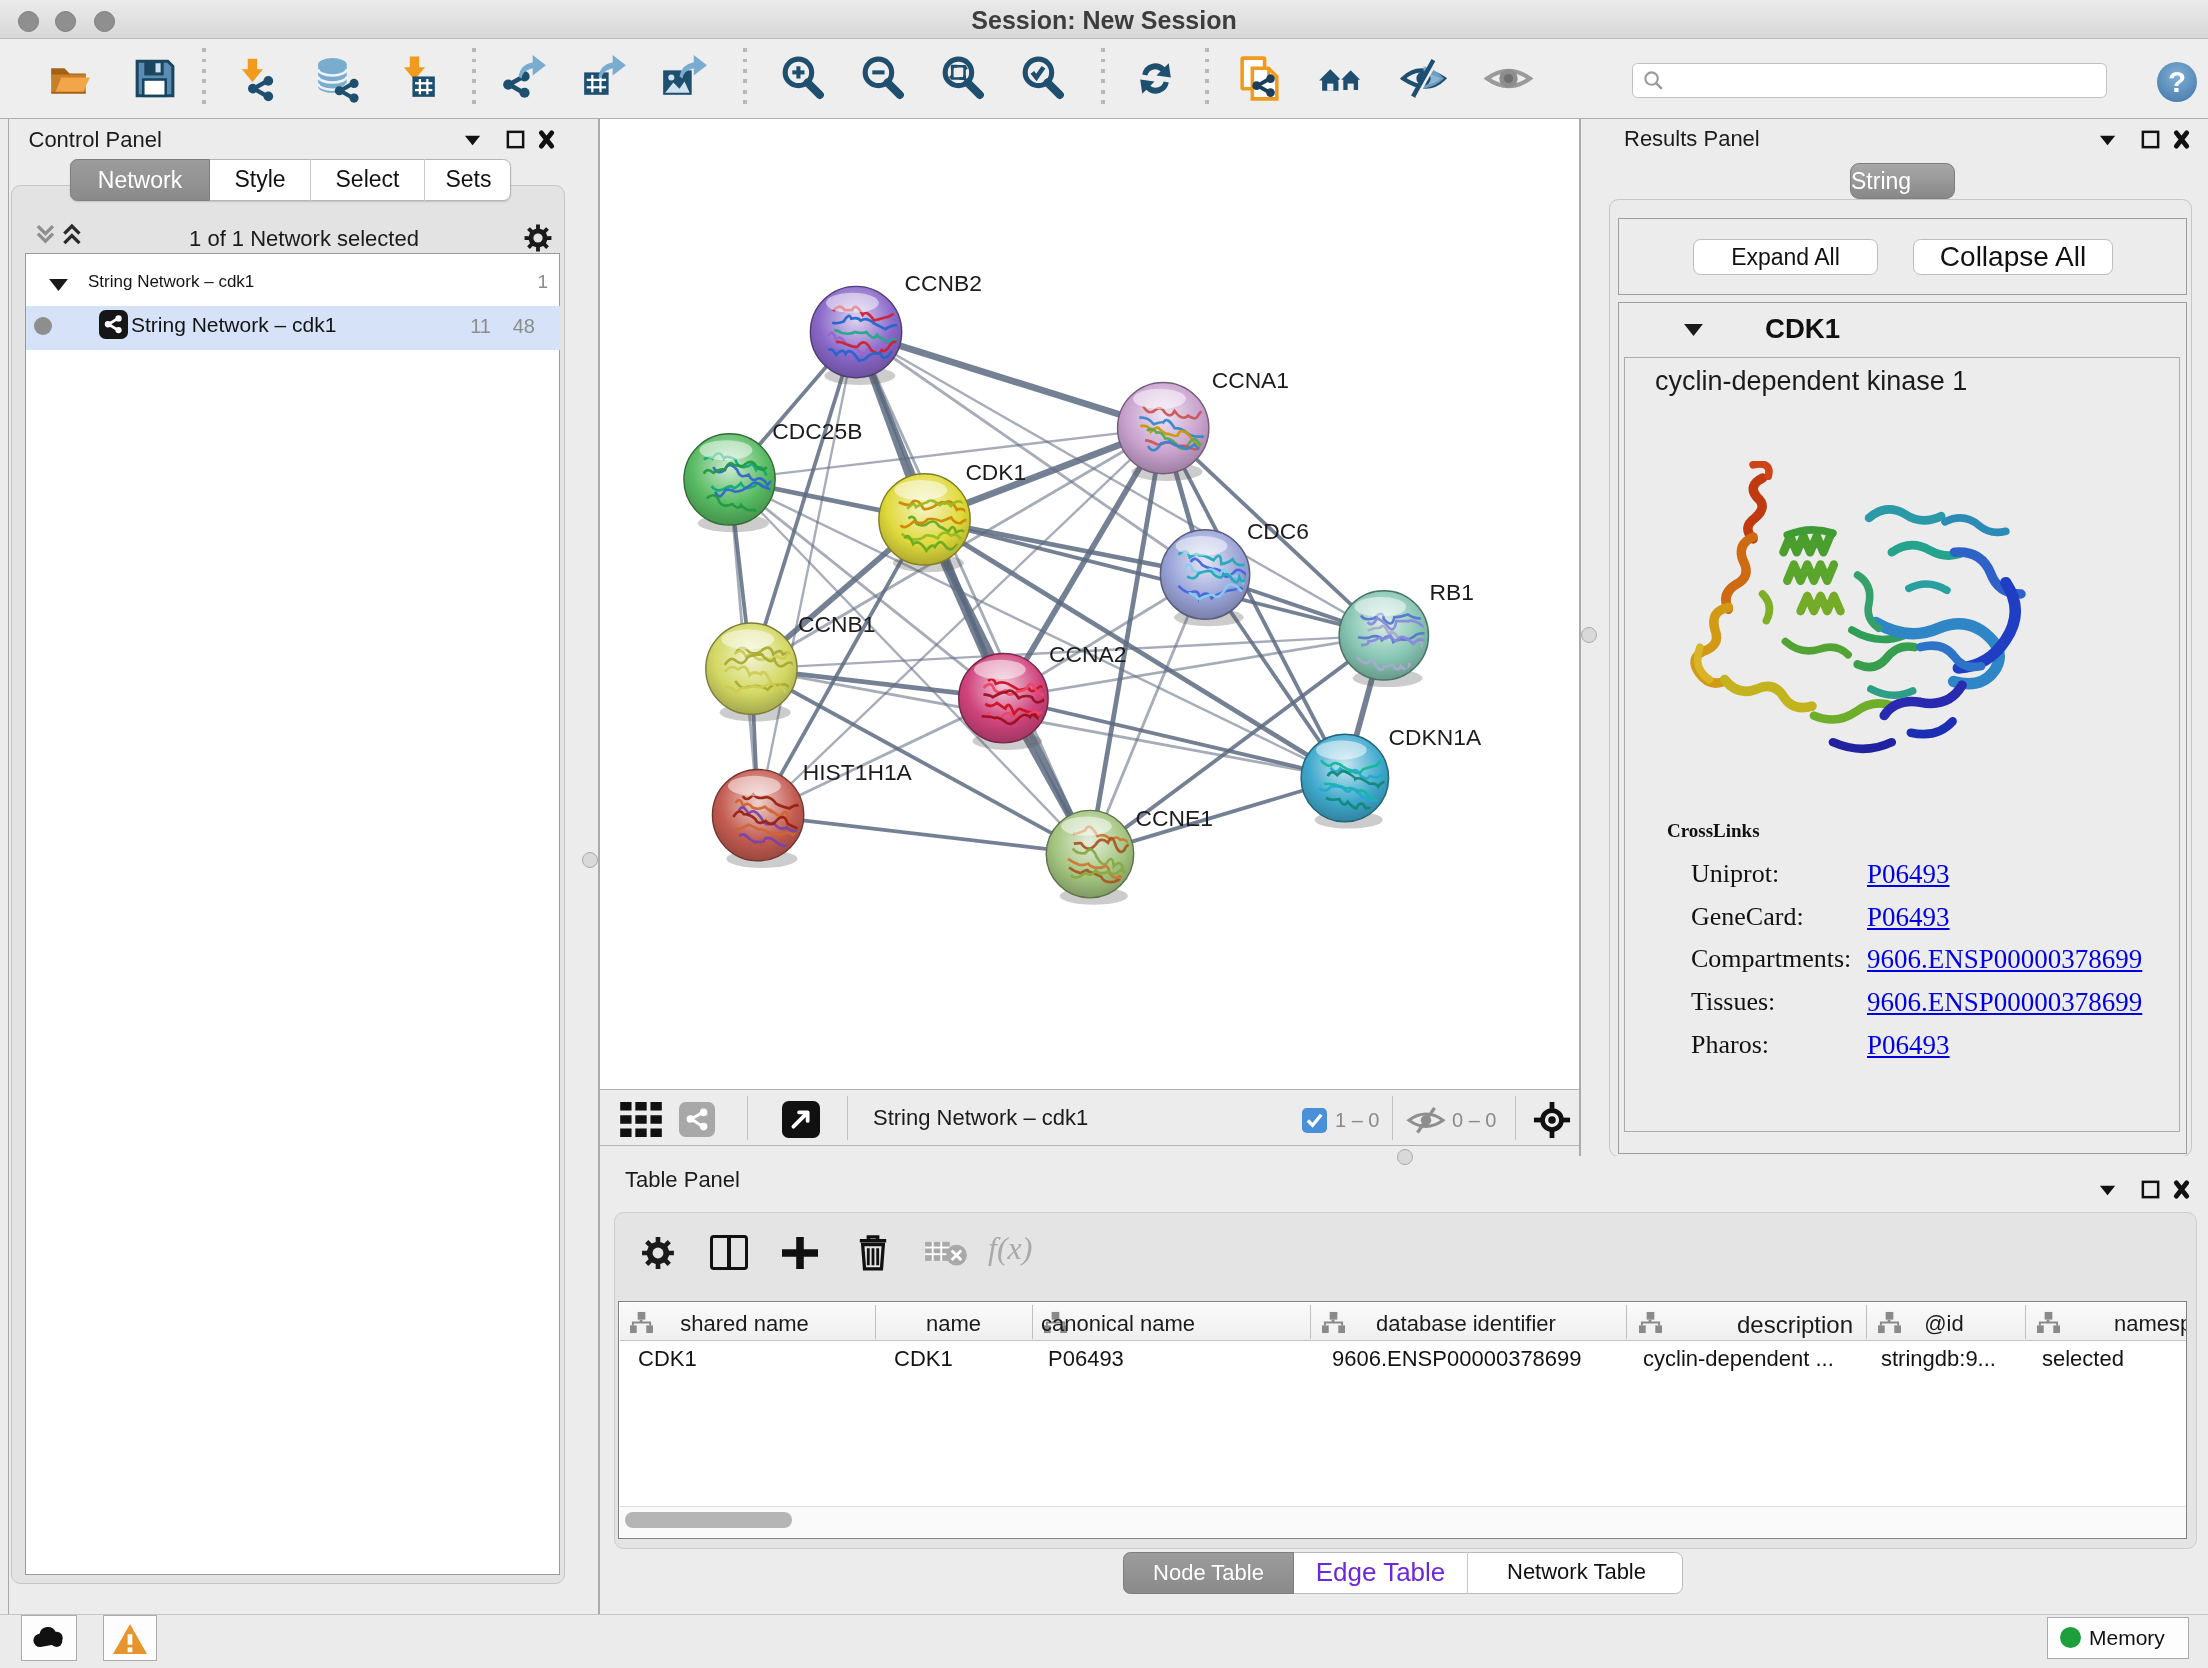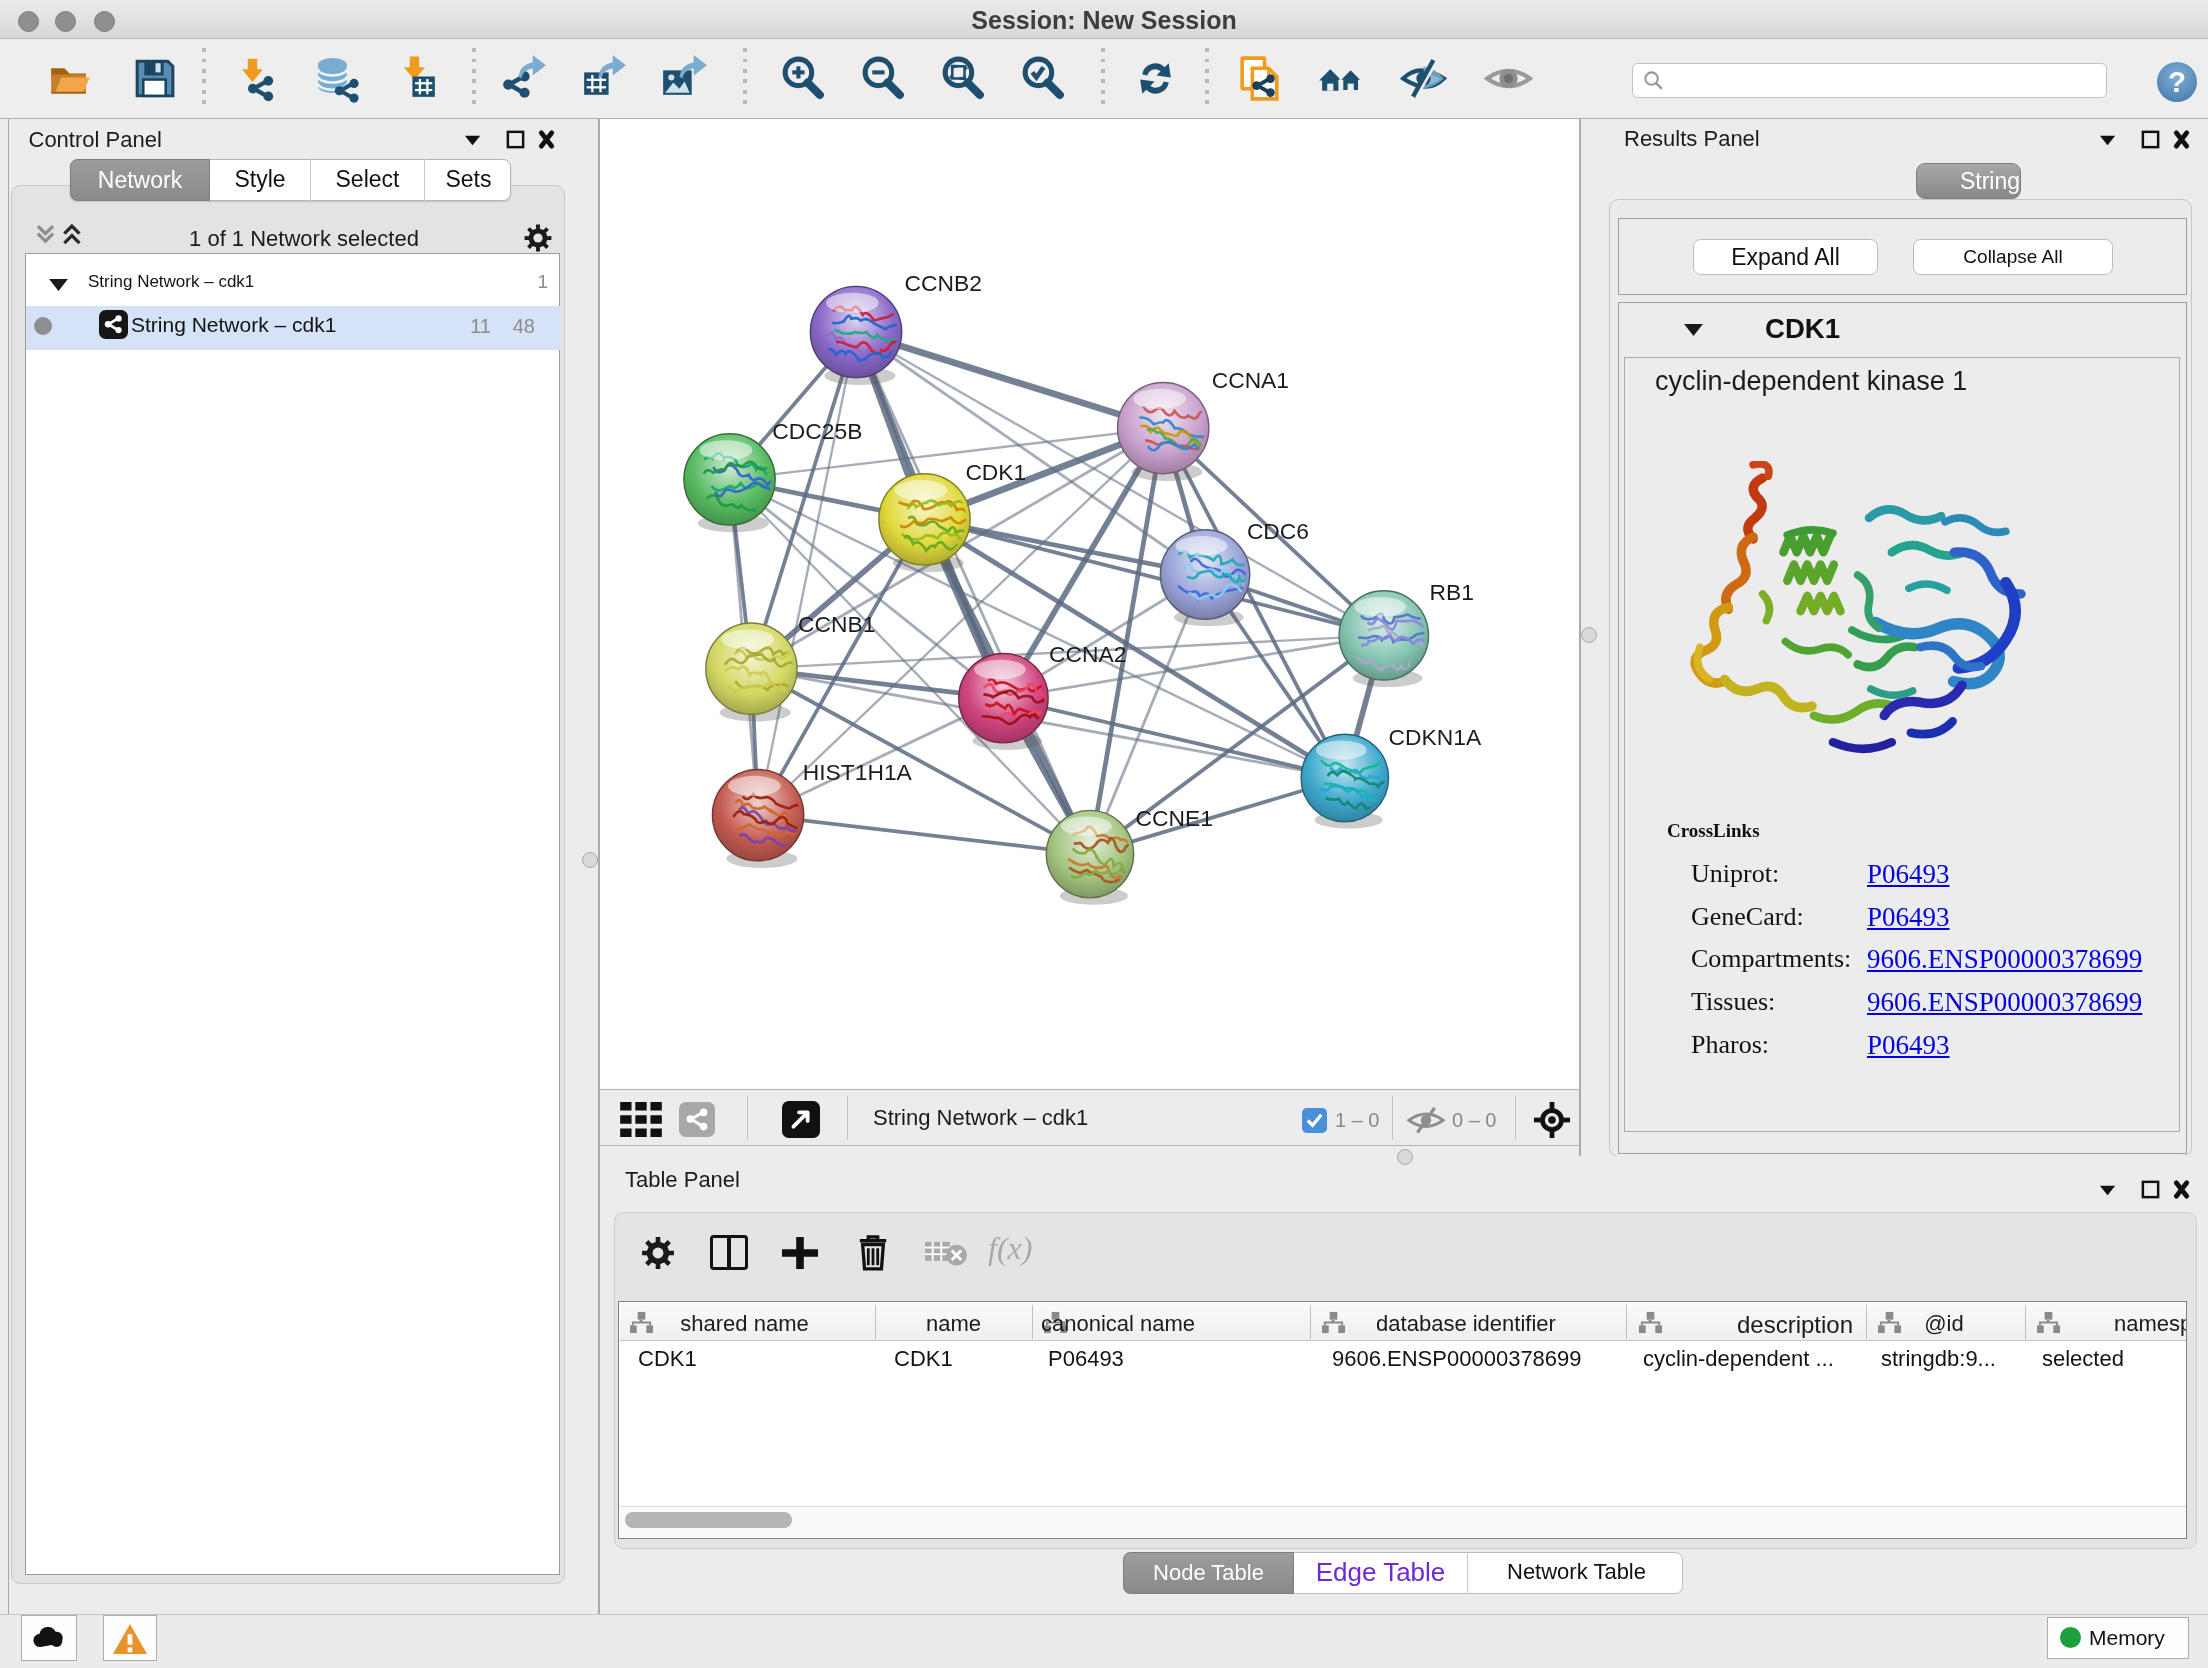--- a/index.html
+++ b/index.html
@@ -527,24 +527,24 @@
     <circle cx="20" cy="20" r="4" fill="#111"></circle>
   </svg>
 <div class="abs" style="left:1581px;top:119px;width:628px;height:1037px;background:#ececec"></div>
 <div class="abs ptitle" style="left:1624px;top:126px">Results Panel</div>
 <svg class="abs" style="left:2098px;top:129px" width="105" height="21" viewBox="0 0 110 22">
     <path d="M2,7 l16,0 -8,10 z" fill="#111"></path>
     <rect x="47" y="3" width="16" height="16" fill="none" stroke="#111" stroke-width="2.6"></rect>
     <path d="M82,4 l11,14 M93,4 l-11,14" stroke="#111" stroke-width="5" stroke-linecap="round"></path>
   </svg>
 <div class="abs" style="left:1609px;top:199px;width:583px;height:958px;background:#ebebeb;border:1px solid #c6c6c6;border-radius:9.5px"></div>
-<div class="abs" style="left:1916px;top:163px;width:105px;height:36px;background:linear-gradient(#a8a8a8,#888888);border:1px solid #7e7e7e;border-radius:9px;color:#fff;text-align:right;line-height:34px;font-size:23px">String</div>
+<div class="abs" style="left:1850px;top:163px;width:105px;height:36px;background:linear-gradient(#a8a8a8,#888888);border:1px solid #7e7e7e;border-radius:9px;color:#fff;text-align:left;line-height:34px;font-size:23px">String</div>
 <div class="abs" style="left:1618px;top:218px;width:569px;height:77px;background:#ececec;border:1px solid #9e9e9e"></div>
 <div class="abs" style="left:1693px;top:239px;width:185px;height:36px;background:#fff;border:1px solid #bcbcbc;border-radius:7.6px;text-align:center;line-height:34px;font-size:23px;color:#111">Expand All</div>
-<div class="abs" style="left:1913px;top:239px;width:200px;height:36px;background:#fff;border:1px solid #bcbcbc;border-radius:7.6px;text-align:center;line-height:34px;font-size:19px;color:#111">Collapse All</div>
+<div class="abs" style="left:1913px;top:239px;width:200px;height:36px;background:#fff;border:1px solid #bcbcbc;border-radius:7.6px;text-align:center;line-height:34px;font-size:28px;color:#111">Collapse All</div>
 <div class="abs" style="left:1618px;top:302px;width:569px;height:852px;background:#ececec;border:1px solid #9e9e9e"></div>
 <svg class="abs" style="left:1682px;top:322px" width="23" height="16" viewBox="0 0 24 17">
     <path d="M2,2 h20 l-10,13 z" fill="#1a1a1a"></path>
   </svg>
 <div class="abs" style="left:1765px;top:313px;font-size:27.6px;font-weight:bold;color:#111">CDK1</div>
 <div class="abs" style="left:1624px;top:357px;width:556px;height:775px;background:#ececec;border:1px solid #ababab"></div>
 <div class="abs" style="left:1655px;top:366px;font-size:27px;color:#1b1b1b">cyclin-dependent kinase 1</div>
 <svg class="abs" style="left:1671px;top:461px" width="358" height="304" viewBox="0 0 376 320">
     <g fill="none" stroke-linecap="round" stroke-linejoin="round">
       <path d="M96,18 q-16,8 -6,20 q12,10 -2,22 q-14,10 -2,22" stroke="#c0390f" stroke-width="10"></path>

